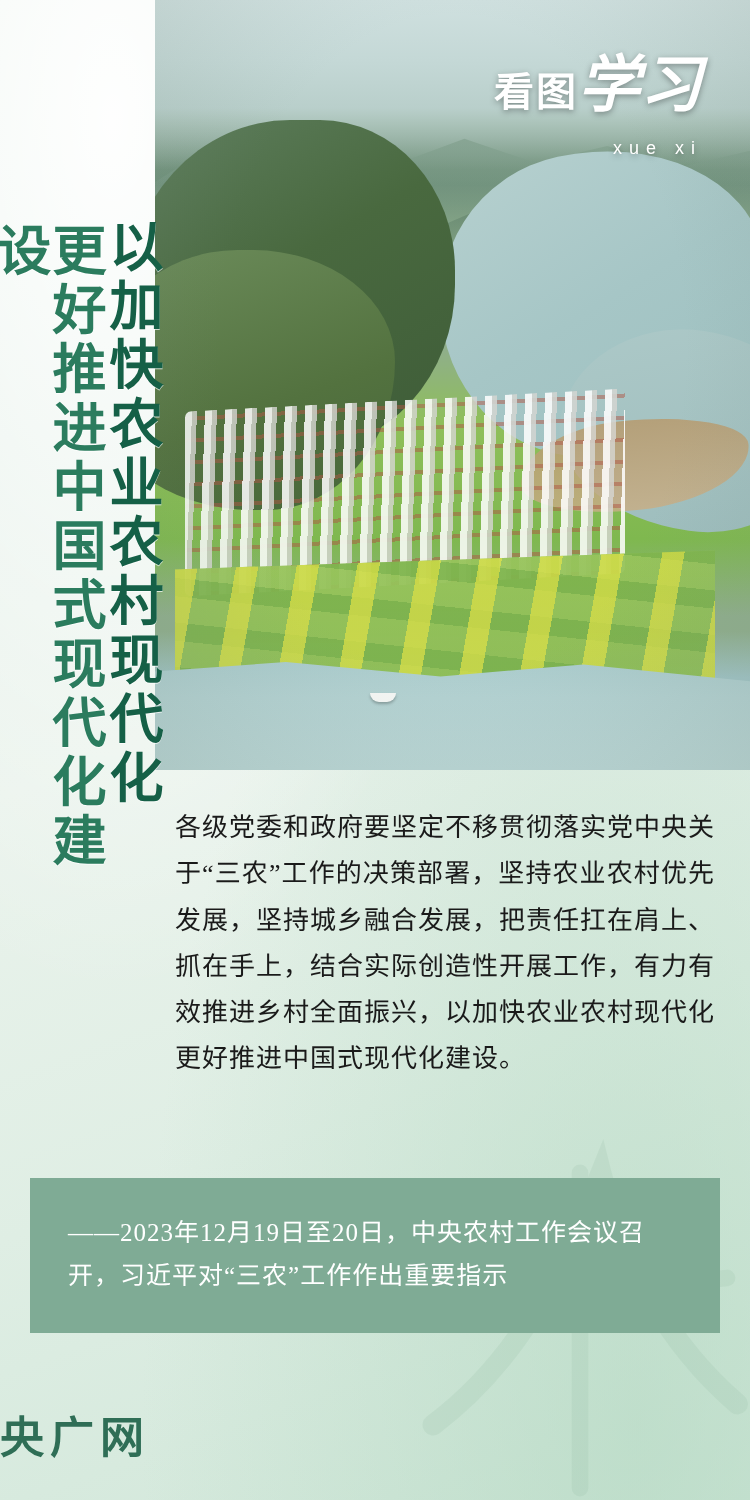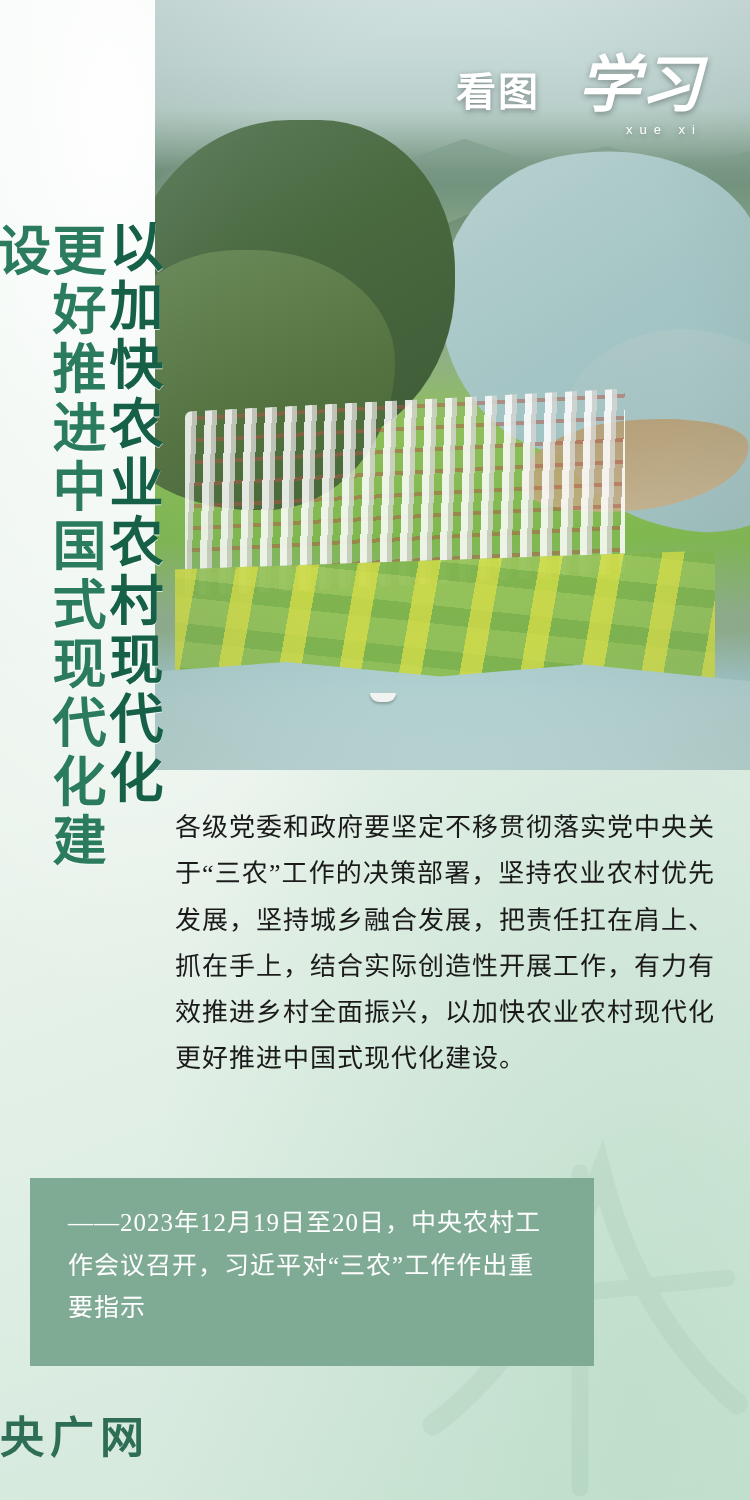--- a/index.html
+++ b/index.html
@@ -204,39 +204,37 @@
     top: 58px;
     right: 48px;
     z-index: 10;
     text-align: right;
     color: #ffffff;
     text-shadow: 0 2px 6px rgba(0,0,0,0.35);
   }
   .logo-row {
     display: flex;
     align-items: baseline;
-    gap: 8px;
   }
   .logo-kan {
     font-size: 40px;
     font-weight: bold;
     letter-spacing: 2px;
     font-family: "Liberation Serif", "DejaVu Serif", serif;
   }
   .logo-xue {
     font-size: 62px;
     font-weight: bold;
     font-style: italic;
     font-family: "Liberation Serif", "DejaVu Serif", serif;
     line-height: 0.9;
-    margin-left: 30px;
   }
   .logo-pinyin {
-    margin-top: 4px;
-    font-size: 13px;
+    margin-top: 20px;
+    font-size: 18px;
     letter-spacing: 7px;
     font-family: "Liberation Sans", sans-serif;
   }
 
   
   .quote {
     position: absolute;
     left: 175px;
     top: 805px;
     width: 540px;
@@ -247,22 +245,22 @@
     text-align: justify;
     z-index: 6;
     font-family: "Liberation Serif", "DejaVu Serif", serif;
   }
 
   
   .source-box {
     position: absolute;
     left: 30px;
     top: 1178px;
-    width: 564px;
-    padding: 24px 38px 36px 38px;
+    width: 690px;
+    padding: 34px 38px 36px 38px;
     box-sizing: border-box;
     background: #7fab95;
     color: #ffffff;
     font-size: 25px;
     line-height: 1.7;
     letter-spacing: 1px;
     z-index: 6;
     font-family: "Liberation Serif", "DejaVu Serif", serif;
   }
 

